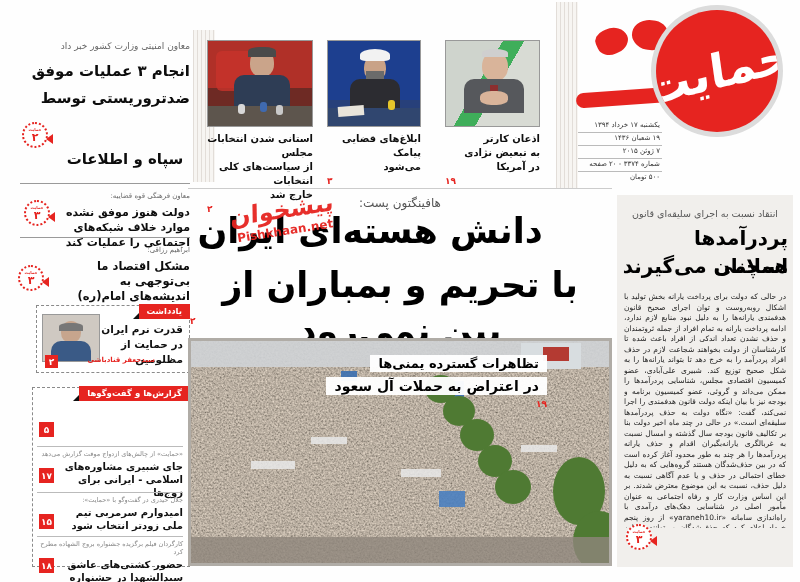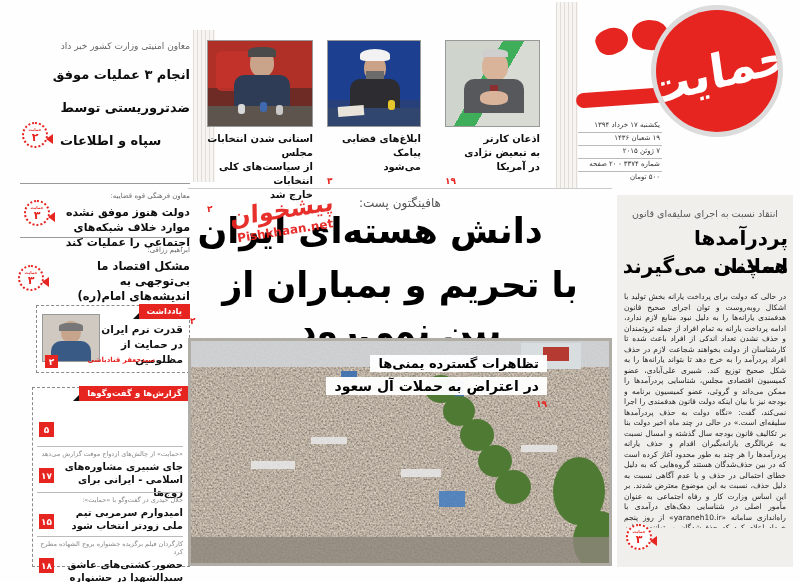--- a/index.html
+++ b/index.html
@@ -27,21 +27,21 @@
   .pgcircle .n{font-size:11px;line-height:11px;}
   .pgcircle:after{content:"";position:absolute;right:-7px;top:10px;border:5px solid transparent;border-left:7px solid #e62420;transform:rotate(180deg);}
   .pgsq{background:#e62420;color:#fff;font-weight:bold;font-size:9px;width:15px;height:15px;
     display:flex;align-items:center;justify-content:center;}
   .hr{border-top:1px solid #9a9a9a;}
   .dashedbox{border:1px dashed #8a8a8a;background:#fff;}
   .tab{background:#e62420;color:#fff;font-size:8.5px;font-weight:bold;padding:2px 8px;line-height:11px;position:absolute;}
   .tab:after{content:"";position:absolute;left:-6px;bottom:0;border:3px solid transparent;border-right:3px solid #111;border-bottom:3px solid #111;}
 
   
-  .story1-title{font-size:13px;font-weight:bold;color:#0d0d0d;line-height:33px;text-align:left;direction:rtl;}
+  .story1-title{font-size:15px;font-weight:bold;color:#0d0d0d;line-height:27px;text-align:left;direction:rtl;}
   .story-sm-title{font-size:11px;font-weight:bold;color:#0d0d0d;line-height:15px;text-align:right;}
   .note-title{font-size:10.5px;font-weight:bold;line-height:15px;text-align:right;color:#111;}
   .note-author{color:#e62420;font-size:7px;font-weight:bold;}
   .report-kicker{color:#888;font-size:6.5px;line-height:8px;text-align:right;}
   .report-title{font-size:10px;font-weight:bold;line-height:13px;text-align:right;color:#101010;}
 
   
   .photo{border:1px solid #999;overflow:hidden;}
   .cap{font-size:10px;font-weight:bold;line-height:14px;text-align:right;color:#0e0e0e;}
   .rednum{color:#e62420;font-weight:bold;font-size:9px;}
@@ -85,21 +85,21 @@
     <div>۱۹ شعبان ۱۴۳۶</div>
     <div>۷ ژوئن ۲۰۱۵</div>
     <div>شماره ۳۳۷۴ - ۲۰ صفحه</div>
     <div>۵۰۰ تومان</div>
   </div>
 
   <div class="abs" style="left:20px;top:40px;width:170px;">
     <div class="kicker" style="text-align:right;">معاون امنیتی وزارت کشور خبر داد</div>
     <div class="story1-title" style="margin-top:6px;text-align:right;">انجام ۳ عملیات موفق</div>
     <div class="story1-title" style="text-align:right;">ضدتروریستی توسط</div>
-    <div class="story1-title" style="text-align:left;padding-left:40px;">سپاه و اطلاعات</div>
+    <div class="story1-title" style="text-align:center;padding-left:40px;margin-top:34px;">سپاه و اطلاعات</div>
   </div>
   <div class="abs pgcircle" style="left:22px;top:122px;">
     <span class="t">حمایت</span>
     <span class="n">۲</span>
   </div>
   <div class="abs hr" style="left:20px;top:183px;width:170px;"></div>
 
   <div class="abs" style="left:55px;top:190px;width:135px;">
     <div class="kicker" style="font-size:7px;text-align:right;">معاون فرهنگی قوه قضاییه:</div>
     <div class="story-sm-title" style="margin-top:3px;">دولت هنوز موفق نشده موارد خلاف شبکه‌های اجتماعی را عملیات کند</div>

